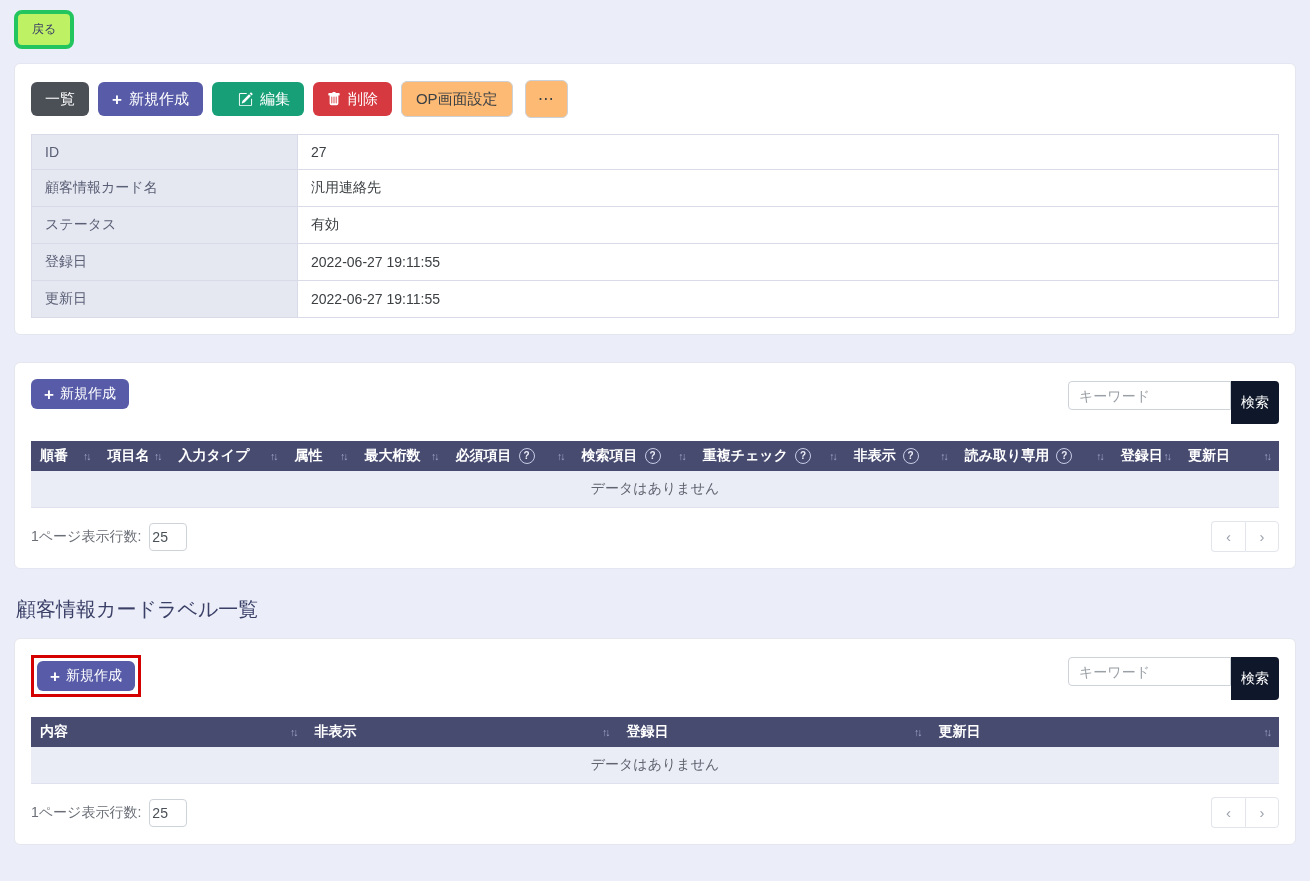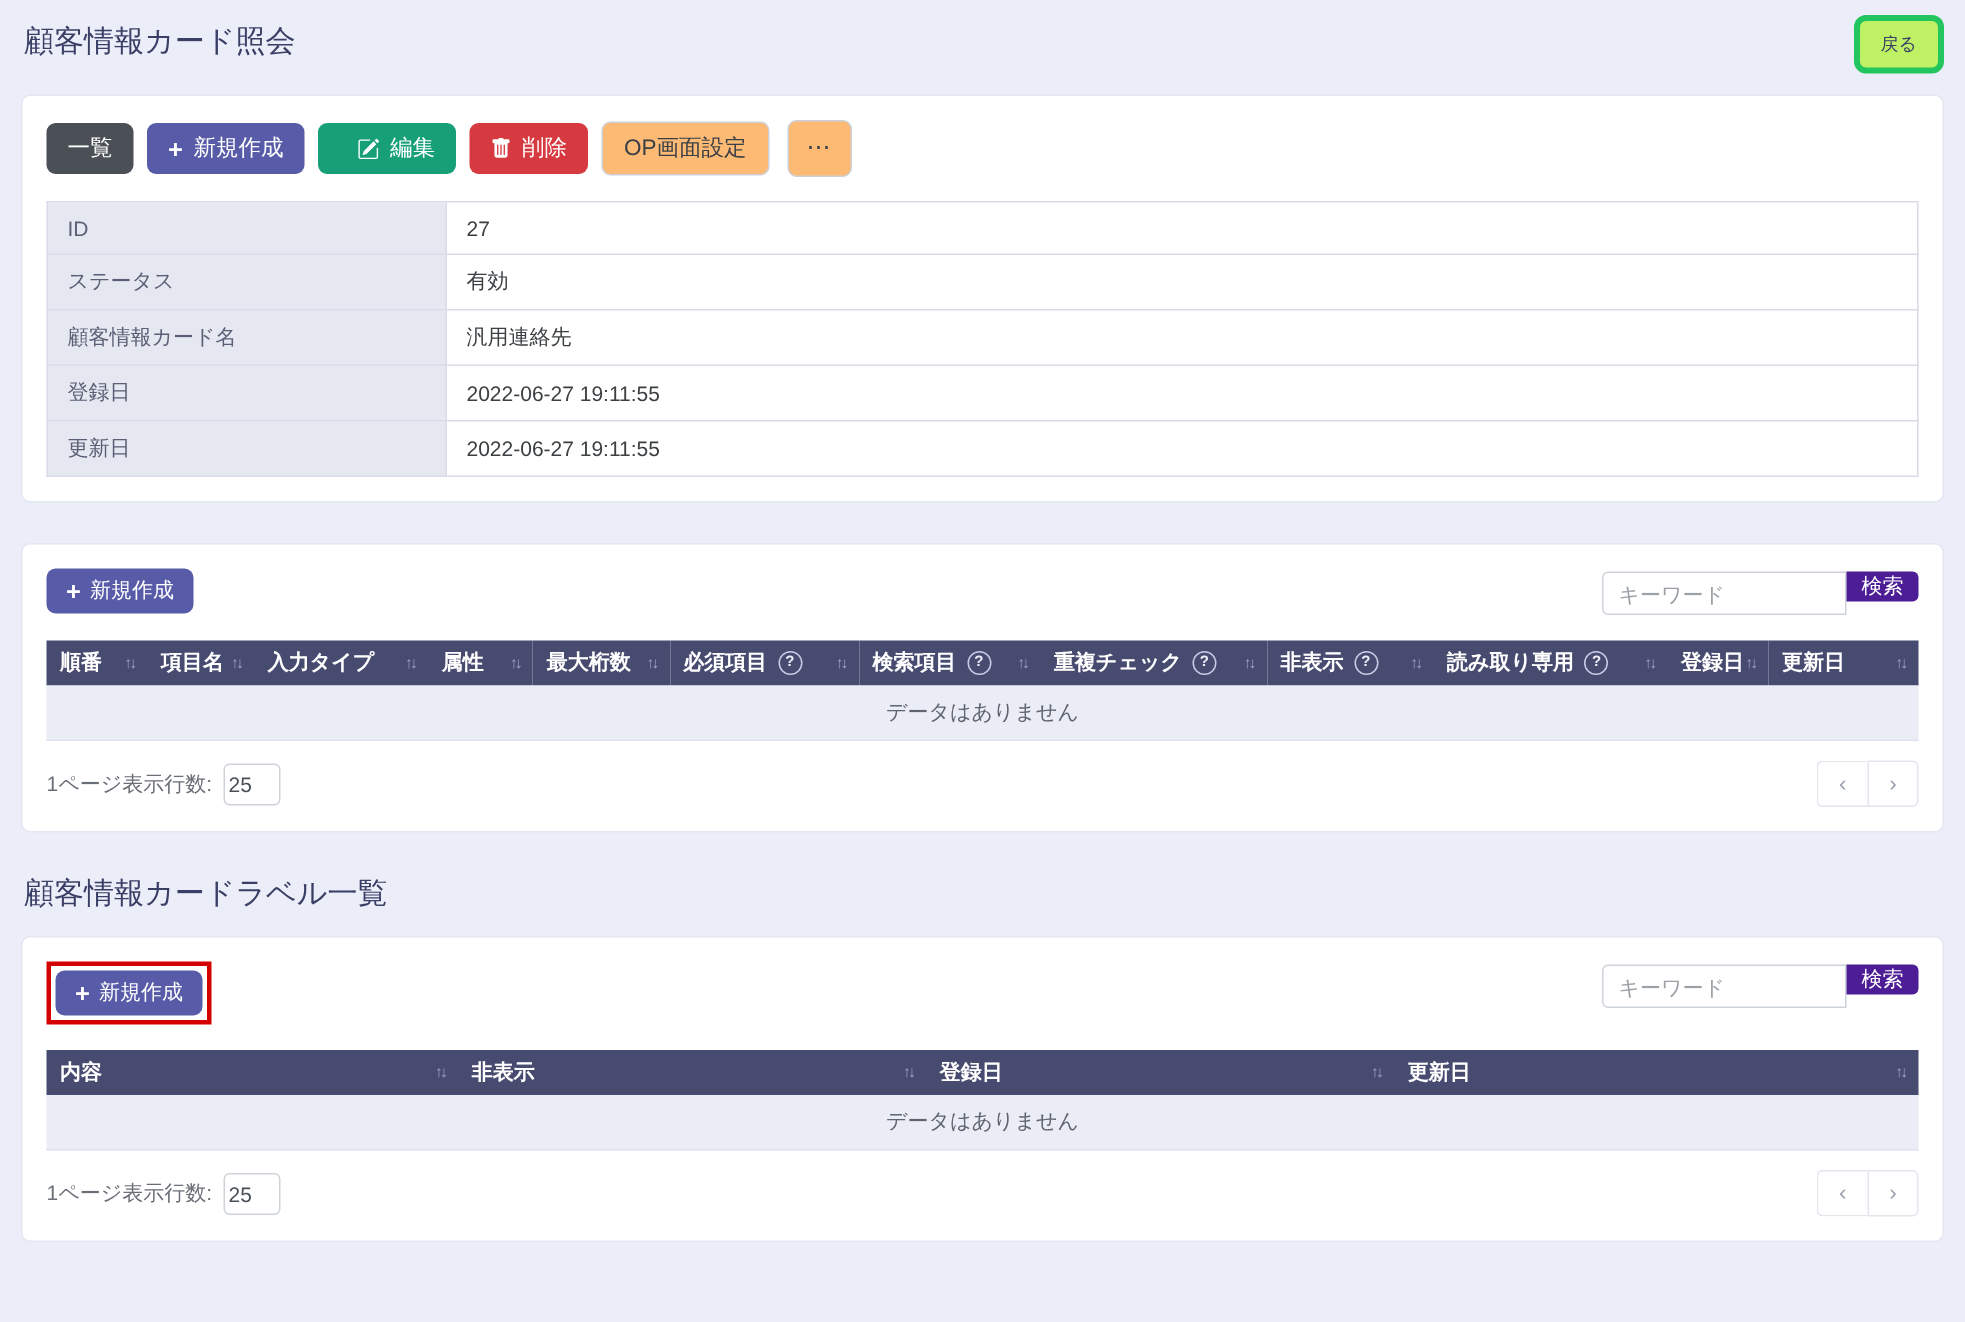--- a/index.html
+++ b/index.html
@@ -61,21 +61,21 @@
     padding:6px 13px; font-size:14px; display:inline-flex; align-items:center; gap:6px;
     cursor:pointer; font-family:inherit;
   }
   .search-group { display:flex; margin-top:2px; }
   .search-input {
     width:163px; height:29px; border:1px solid #ced3da; border-radius:4px 0 0 4px;
     padding:0 10px; font-size:14px; color:#b91c1c; font-family:inherit; outline:none;
   }
   .search-input::placeholder { color:#9aa0a6; }
   .search-button {
-    height:20px; background:#4c1d95; color:#fff; border:none;
+    height:43px; background:#0f172a; color:#fff; border:none;
     border-radius:0 4px 4px 0; padding:0 10px; font-size:14px; cursor:pointer; font-family:Liberation Sans, sans-serif;
   }
 
   
   .list-table { width:100%; border-collapse:collapse; table-layout:fixed; }
   .list-table thead th {
     background:#474b70; color:#fff; font-size:14px; font-weight:700;
     padding:6px 9px; text-align:left; height:30px; cursor:pointer;
   }
   .th-inner { display:flex; align-items:center; justify-content:space-between; gap:4px; }
@@ -108,21 +108,20 @@
 
   
   .highlight-red { display:inline-block; border:3px solid #d40000; padding:3px; }
 </style>
 </head>
 <body>
 
 <div class="page">
 
   <div class="page-header">
-    <h1 class="page-title">顧客情報カード照会</h1>
     <button class="btn-back">戻る</button>
   </div>
 
   <section class="panel">
     <div class="toolbar">
       <button class="btn btn-dark">
         <span>一覧</span>
       </button>
       <button class="btn btn-purple">
         <span class="plus-glyph">+</span>
@@ -153,26 +152,26 @@
       </button>
     </div>
 
     <table class="detail-table">
       <tbody>
         <tr>
           <th>ID</th>
           <td>27</td>
         </tr>
         <tr>
+          <th>顧客情報カード名</th>
+          <td>汎用連絡先</td>
+        </tr>
+        <tr>
           <th>ステータス</th>
           <td>有効</td>
-        </tr>
-        <tr>
-          <th>顧客情報カード名</th>
-          <td>汎用連絡先</td>
         </tr>
         <tr>
           <th>登録日</th>
           <td>2022-06-27 19:11:55</td>
         </tr>
         <tr>
           <th>更新日</th>
           <td>2022-06-27 19:11:55</td>
         </tr>
       </tbody>

